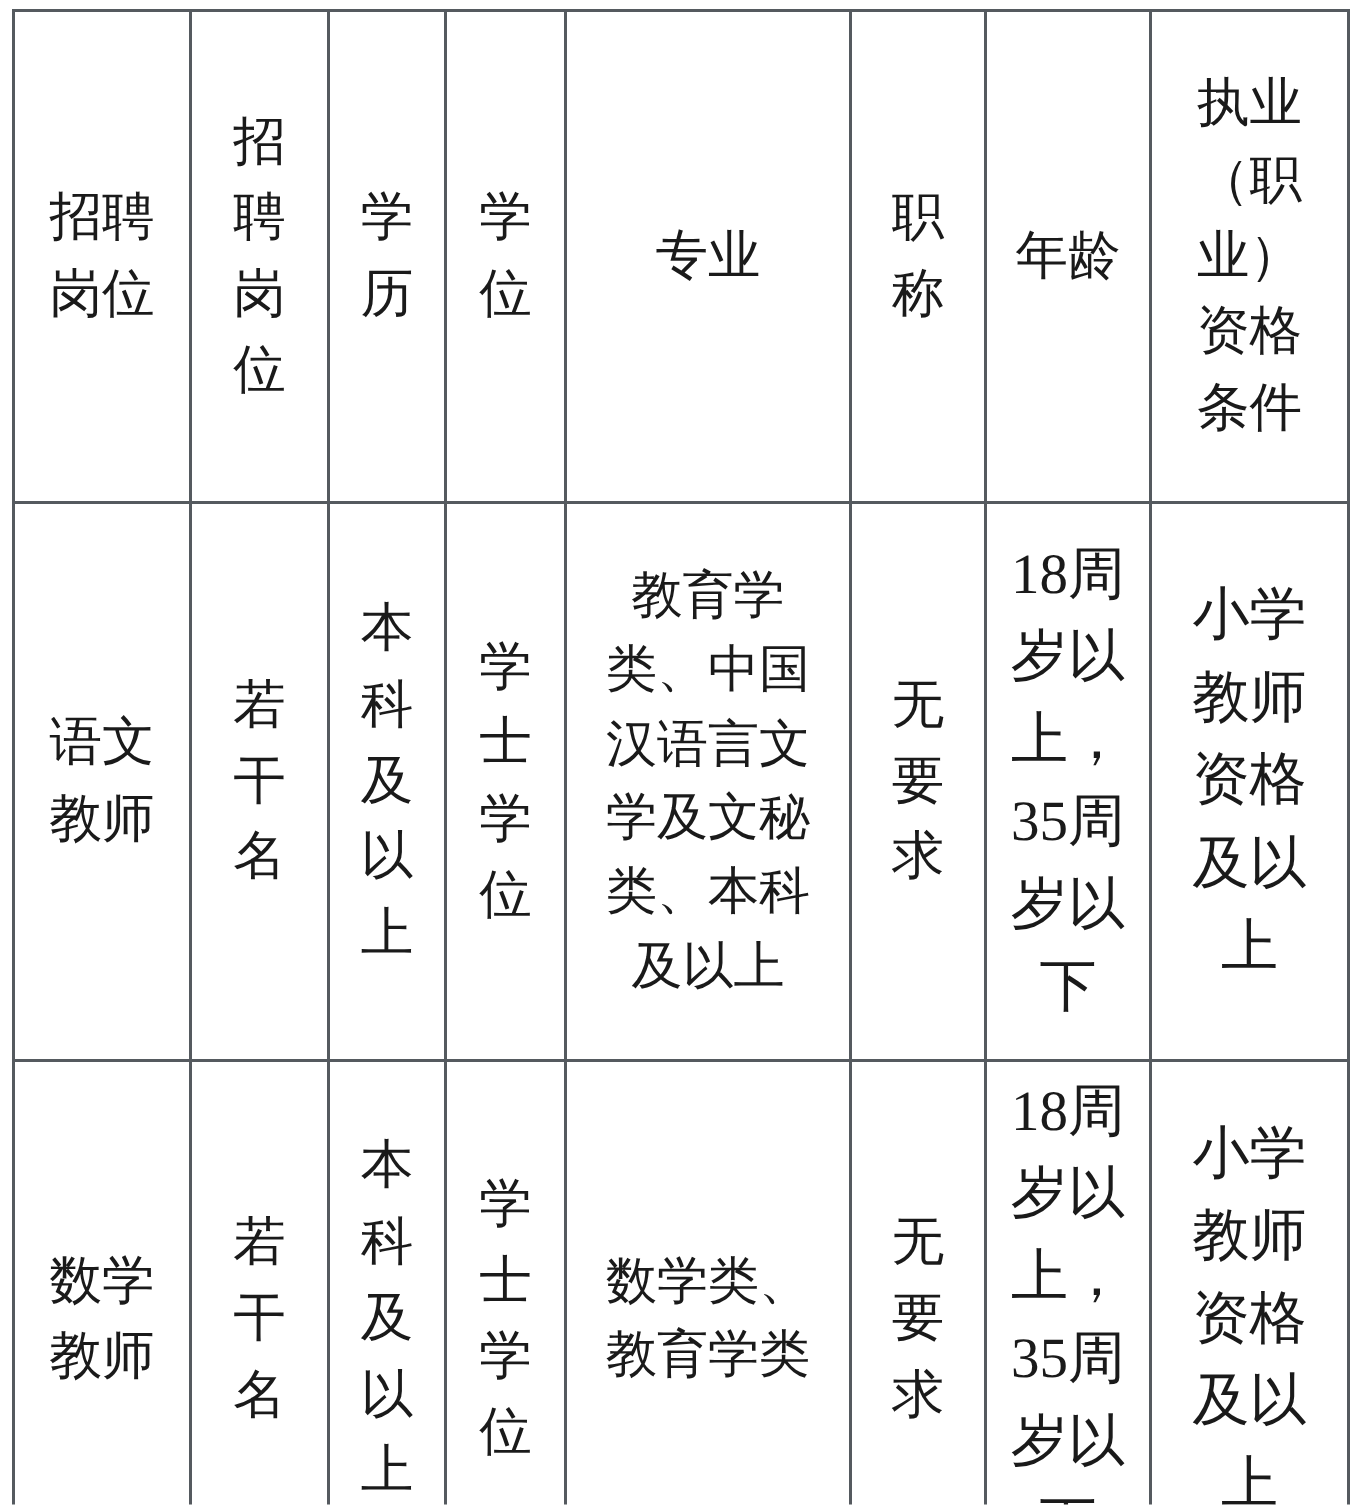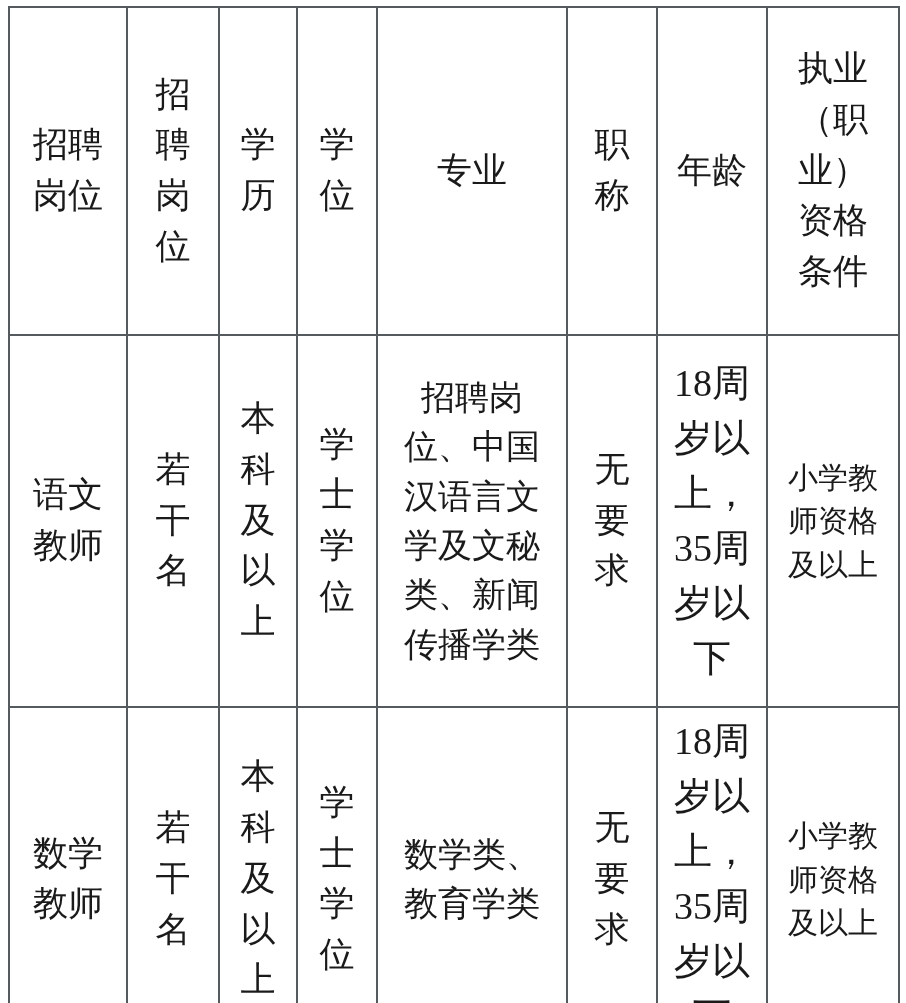--- a/index.html
+++ b/index.html
@@ -50,21 +50,21 @@
     padding: 4px 2px;
   }
   tbody td {
     font-size: 35px;
   }
   tr.row-chinese td { height: 358px; }
   tr.row-math td    { height: 325px; }
 
   .cell-major  { font-size: 34px; }
   .cell-age    { font-size: 38px; }
-  .cell-cert   { font-size: 30px; }
+  .cell-cert   { font-size: 38px; }
 </style>
 </head>
 <body>
 
 <div class="table-wrap">
   <table class="recruit-table">
     <colgroup>
       <col class="c-post">
       <col class="c-count">
       <col class="c-edu">
@@ -85,21 +85,21 @@
         <th>年龄</th>
         <th>执业（职业）资格条件</th>
       </tr>
     </thead>
     <tbody>
       <tr class="row-chinese">
         <td>语文教师</td>
         <td>若干名</td>
         <td>本科及以上</td>
         <td>学士学位</td>
-        <td class="cell-major">招聘岗位、中国汉语言文学及文秘类、新闻传播学类</td>
+        <td class="cell-major">教育学类、中国汉语言文学及文秘类、本科及以上</td>
         <td>无要求</td>
         <td class="cell-age">18周岁以上，35周岁以下</td>
         <td class="cell-cert">小学教师资格及以上</td>
       </tr>
       <tr class="row-math">
         <td>数学教师</td>
         <td>若干名</td>
         <td>本科及以上</td>
         <td>学士学位</td>
         <td class="cell-major">数学类、教育学类</td>

